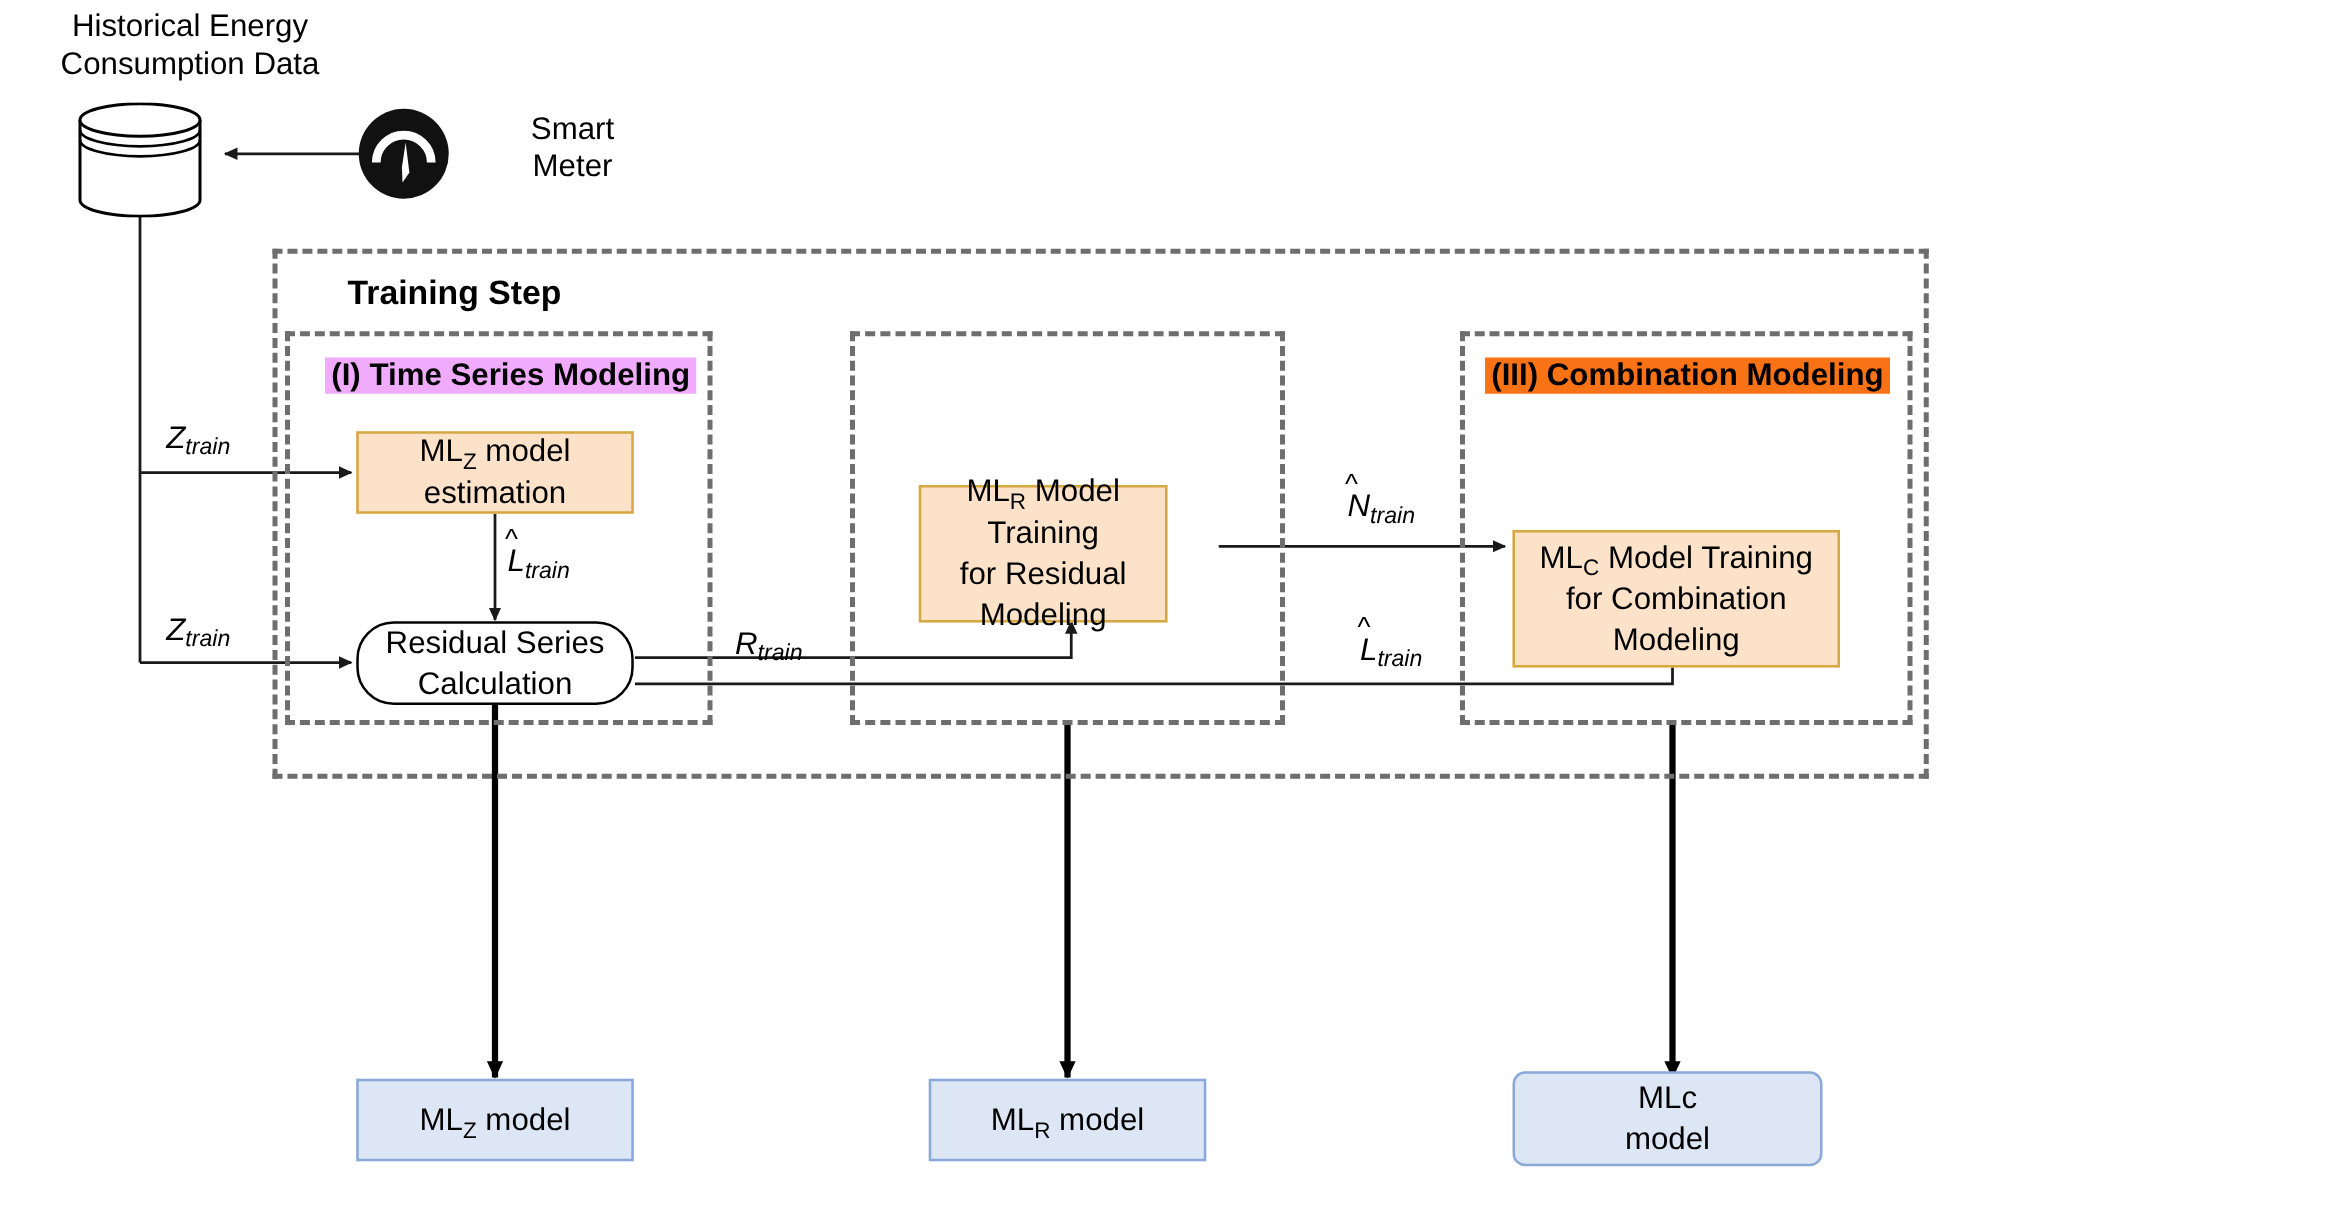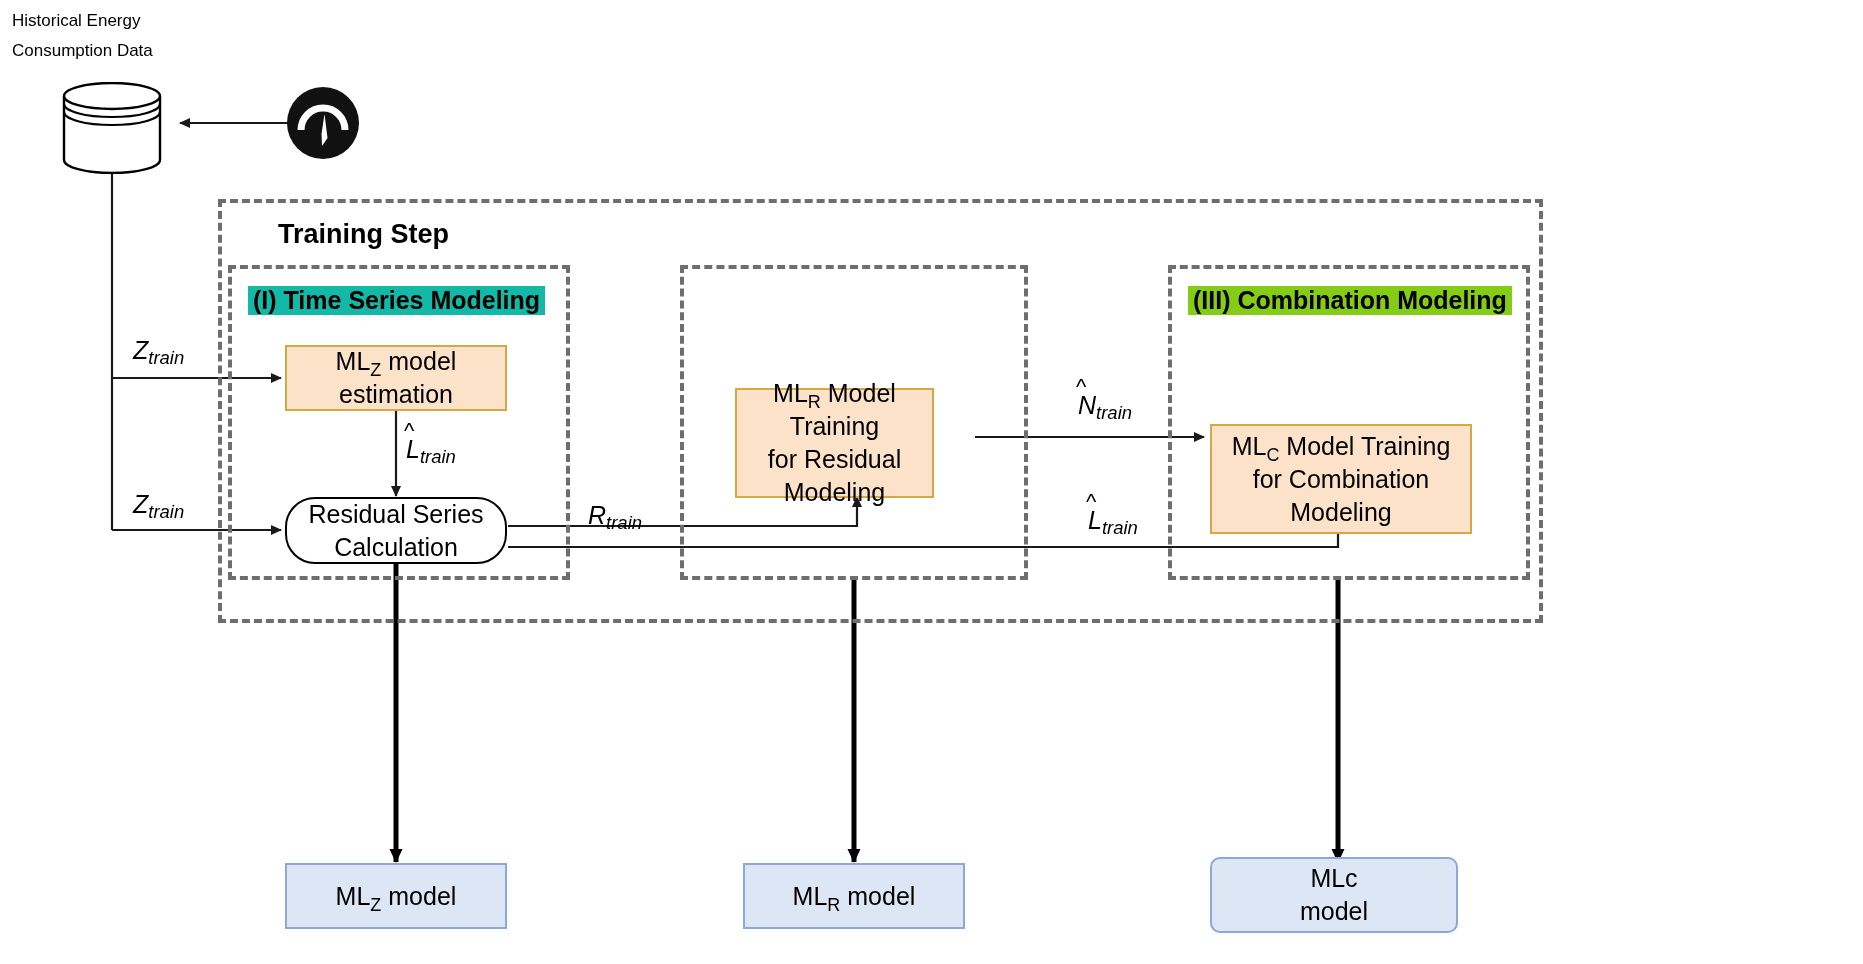--- a/index.html
+++ b/index.html
@@ -12,24 +12,25 @@
     position:relative;
     width:1863px;
     height:964px;
     overflow:hidden;
     background:#fff;
   }
   .abs{position:absolute;}
 
   
   .caption{
-    font-size:17px;
+    font-size:25px;
     line-height:30px;
     color:#000;
     white-space:pre-line;
+    text-align:center;
   }
   .grp-title{
     font-size:27px;
     font-weight:bold;
     color:#000;
     white-space:nowrap;
   }
   .sec-title{
     font-size:25px;
     font-weight:bold;
@@ -153,43 +154,45 @@
     <path d="M6,22 A48,13 0 0 0 102,22" fill="none" stroke="#000" stroke-width="2.2"></path>
     <path d="M6,30 A48,13 0 0 0 102,30" fill="none" stroke="#000" stroke-width="2.2"></path>
   </svg>
 
   <svg class="abs" style="left:286px;top:86px;" width="74" height="74" viewBox="0 0 74 74">
     <circle cx="37" cy="37" r="36" fill="#111"></circle>
     <path d="M15,44 A22,22 0 0 1 59,44" fill="none" stroke="#fff" stroke-width="7" stroke-linecap="butt"></path>
     <path d="M38.5,28 L41.5,52 L36,60 L35.5,48 Z" fill="#fff"></path>
   </svg>
 
+  <div class="abs caption" style="left:378px;top:88px;width:160px;">Smart
+Meter</div>
 
   <div class="abs dash" style="left:218px;top:199px;width:1325px;height:424px;"></div>
   <div class="abs grp-title" style="left:236px;top:219px;background:#fff;padding:0 6px;margin-left:36px;">Training Step</div>
 
   <div class="abs dash" style="left:228px;top:265px;width:342px;height:315px;"></div>
-  <div class="abs sec-title" style="left:248px;top:286px;background:#14b8a6;padding:0 5px;">(I) Time Series Modeling</div>
+  <div class="abs sec-title" style="left:260px;top:286px;background:#f0abfc;padding:0 5px;">(I) Time Series Modeling</div>
 
   <div class="abs pbox" style="left:285px;top:345px;width:222px;height:66px;">
     <span class="boxtxt">ML<sub>Z</sub> model<br>estimation</span>
   </div>
 
   <div class="abs wbox" style="left:285px;top:497px;width:222px;height:67px;border-radius:30px;">
     <span class="boxtxt">Residual Series<br>Calculation</span>
   </div>
 
   <div class="abs dash" style="left:680px;top:265px;width:348px;height:315px;"></div>
 
   <div class="abs pbox" style="left:735px;top:388px;width:199px;height:110px;">
     <span class="boxtxt">ML<sub>R</sub> Model Training<br>for Residual<br>Modeling</span>
   </div>
 
   <div class="abs dash" style="left:1168px;top:265px;width:362px;height:315px;"></div>
-  <div class="abs sec-title" style="left:1188px;top:286px;background:#84cc16;padding:0 5px;">(III) Combination Modeling</div>
+  <div class="abs sec-title" style="left:1188px;top:286px;background:#f97316;padding:0 5px;">(III) Combination Modeling</div>
 
   <div class="abs pbox" style="left:1210px;top:388px;width:262px;height:110px;margin-top:36px;">
     <span class="boxtxt">ML<sub>C</sub> Model Training<br>for Combination<br>Modeling</span>
   </div>
 
   <div class="abs mlabel" style="left:133px;top:338px;">Z<span class="sb">train</span></div>
 
   <div class="abs mlabel" style="left:133px;top:492px;">Z<span class="sb">train</span></div>
 
   <div class="abs mlabel" style="left:406px;top:437px;"><span class="hatwrap"><span class="hat">^</span>L</span><span class="sb">train</span></div>

